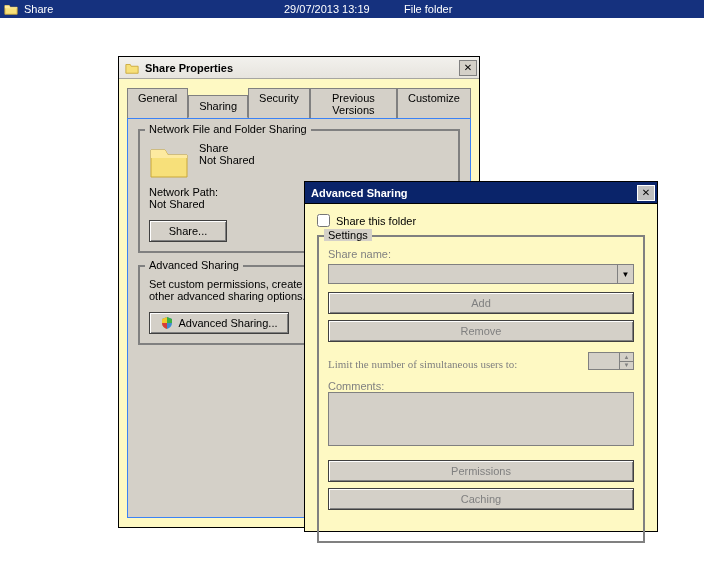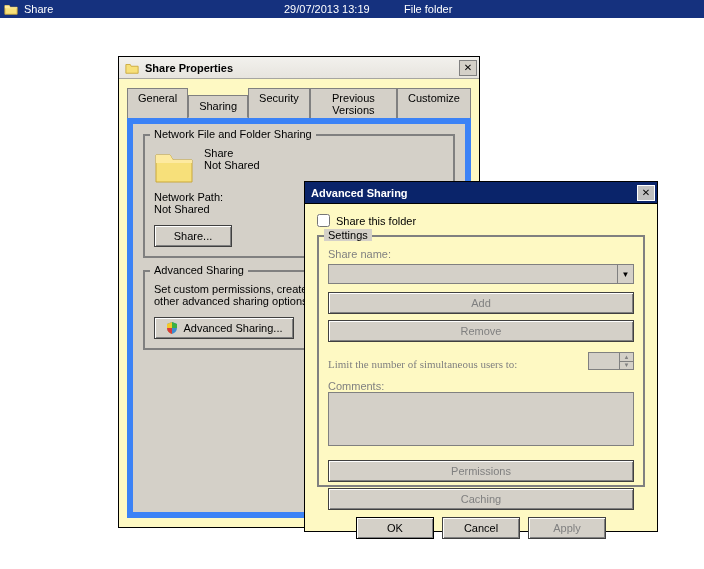--- a/index.html
+++ b/index.html
@@ -70,21 +70,21 @@
   .tab.active {
     background: #d4d0c8;
     border-bottom: 1px solid #d4d0c8;
     z-index: 2;
     top: 0;
     padding-top: 4px;
     margin-top: 8px;
   }
   .tabcontent {
     margin: 0 8px 8px 8px;
-    border: 6px solid #3b82f6;
+    border: 1px solid #3b82f6;
     background: #d4d0c8;
     padding: 10px;
     height: 400px;
     position: relative;
   }
 
   .groupbox {
     border: 1px solid #fff;
     box-shadow: inset 1px 1px 0 #808080, inset -1px -1px 0 #808080;
     border: 1px solid #808080;
@@ -228,21 +228,21 @@
 <div class="window adv" style="left:304px; top:181px; width:354px; height:351px;">
   <div class="titlebar dark">
     <span class="ttext">Advanced Sharing</span>
     <span class="closebtn">✕</span>
   </div>
   <div class="body">
     <label class="chk">
       <input type="checkbox" style="">
       <span>Share this folder</span>
     </label>
-    <div class="groupbox" style="height:252px;">
+    <div class="groupbox" style="height:308px;">
       <span class="legend">Settings</span>
       <div class="settings-inner">
         <div class="disabled-text">Share name:</div>
         <div class="field-row">
           <div class="combo">
             <div class="txt"></div>
             <div class="dd">▼</div>
           </div>
         </div>
         <div class="btnrow">

